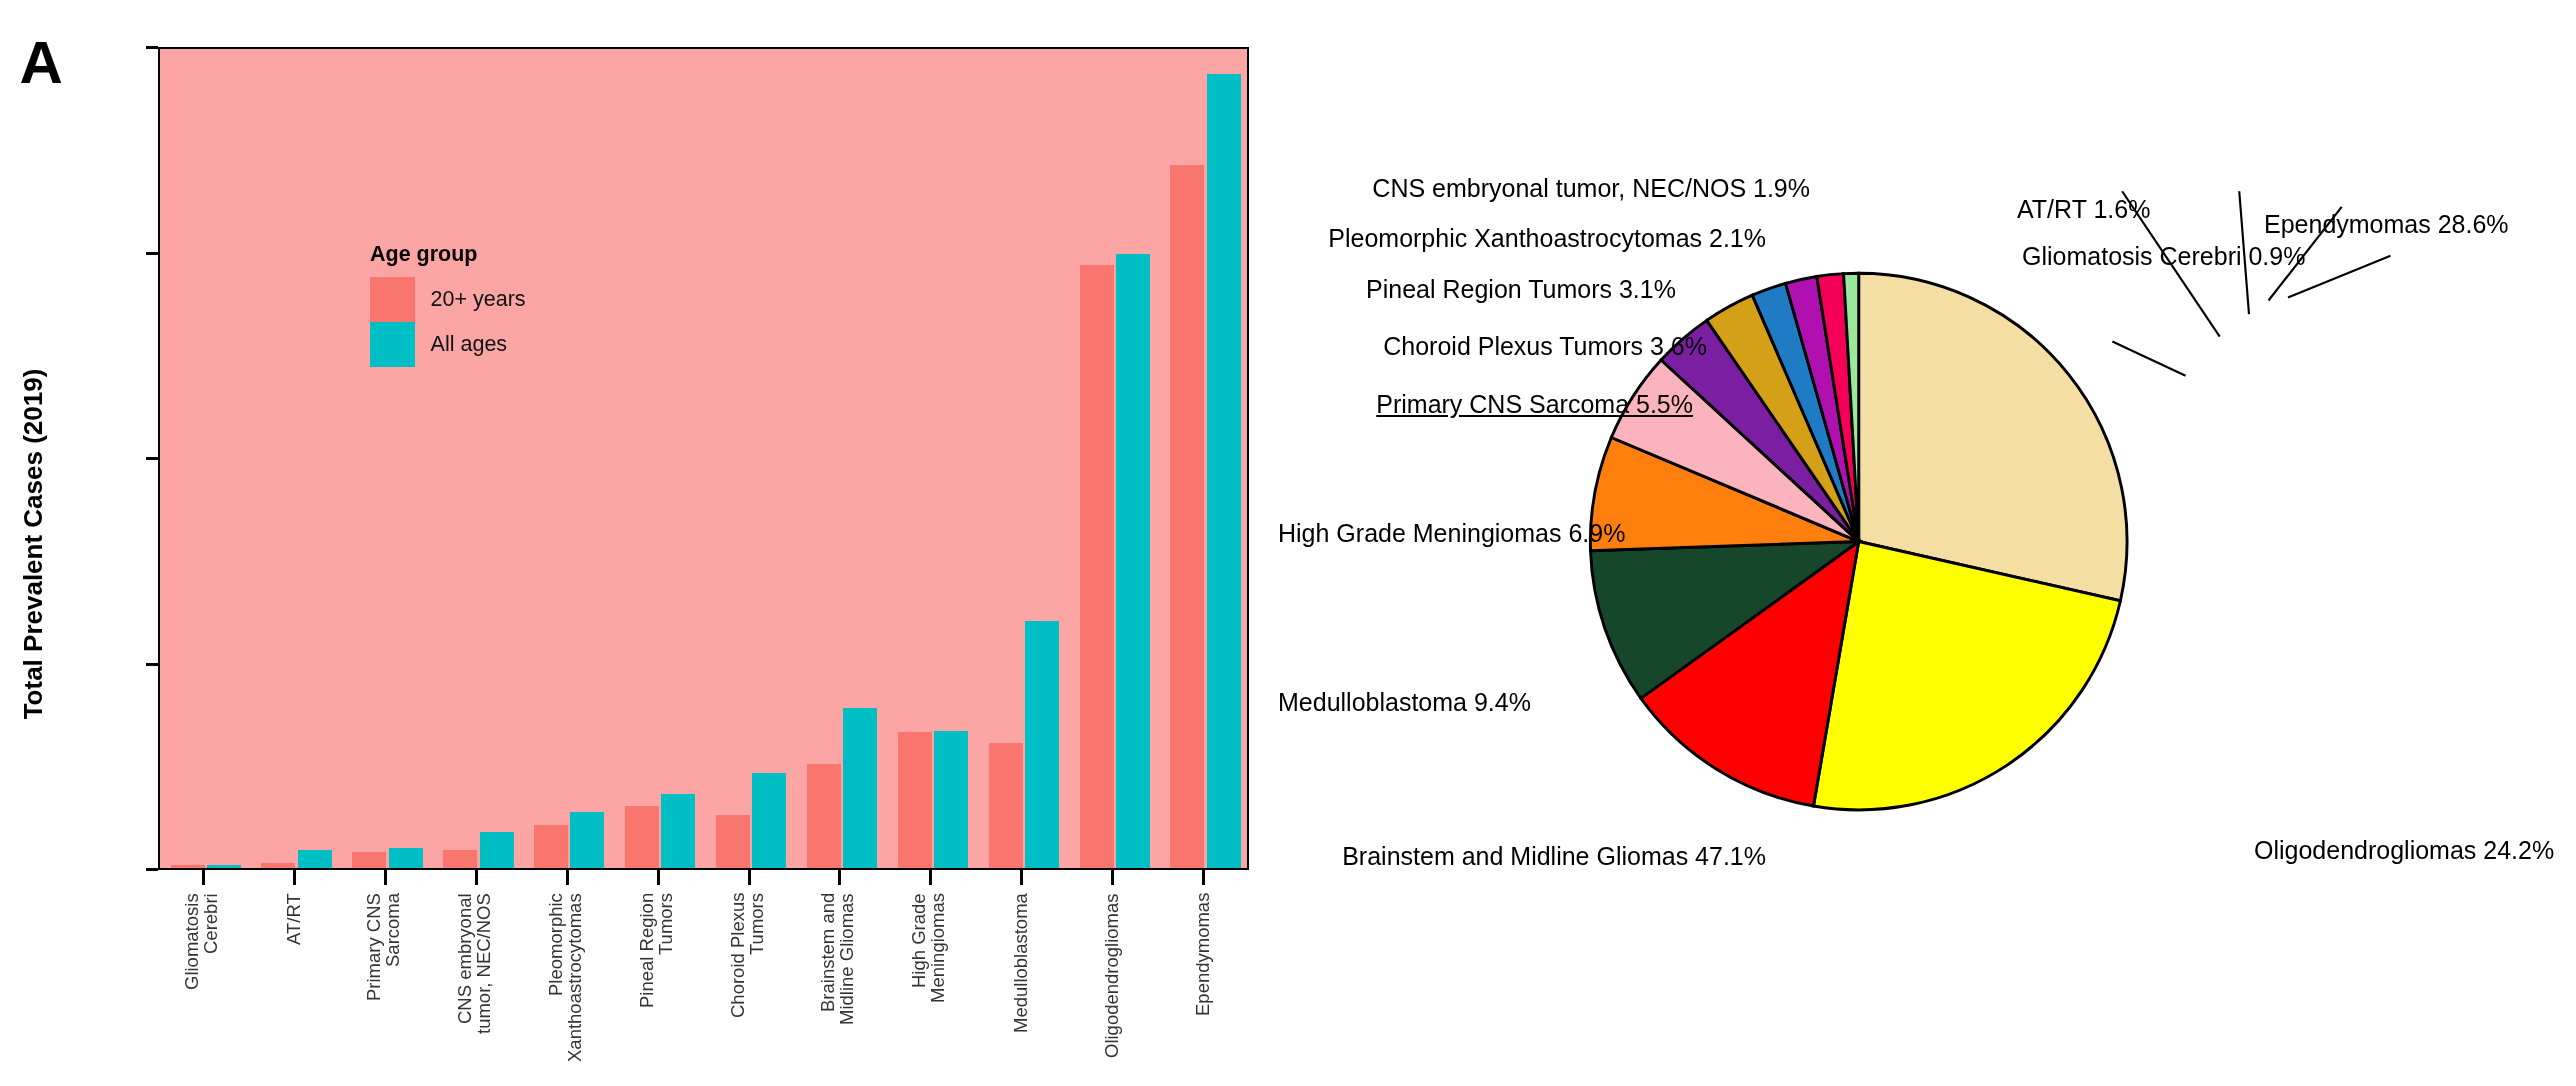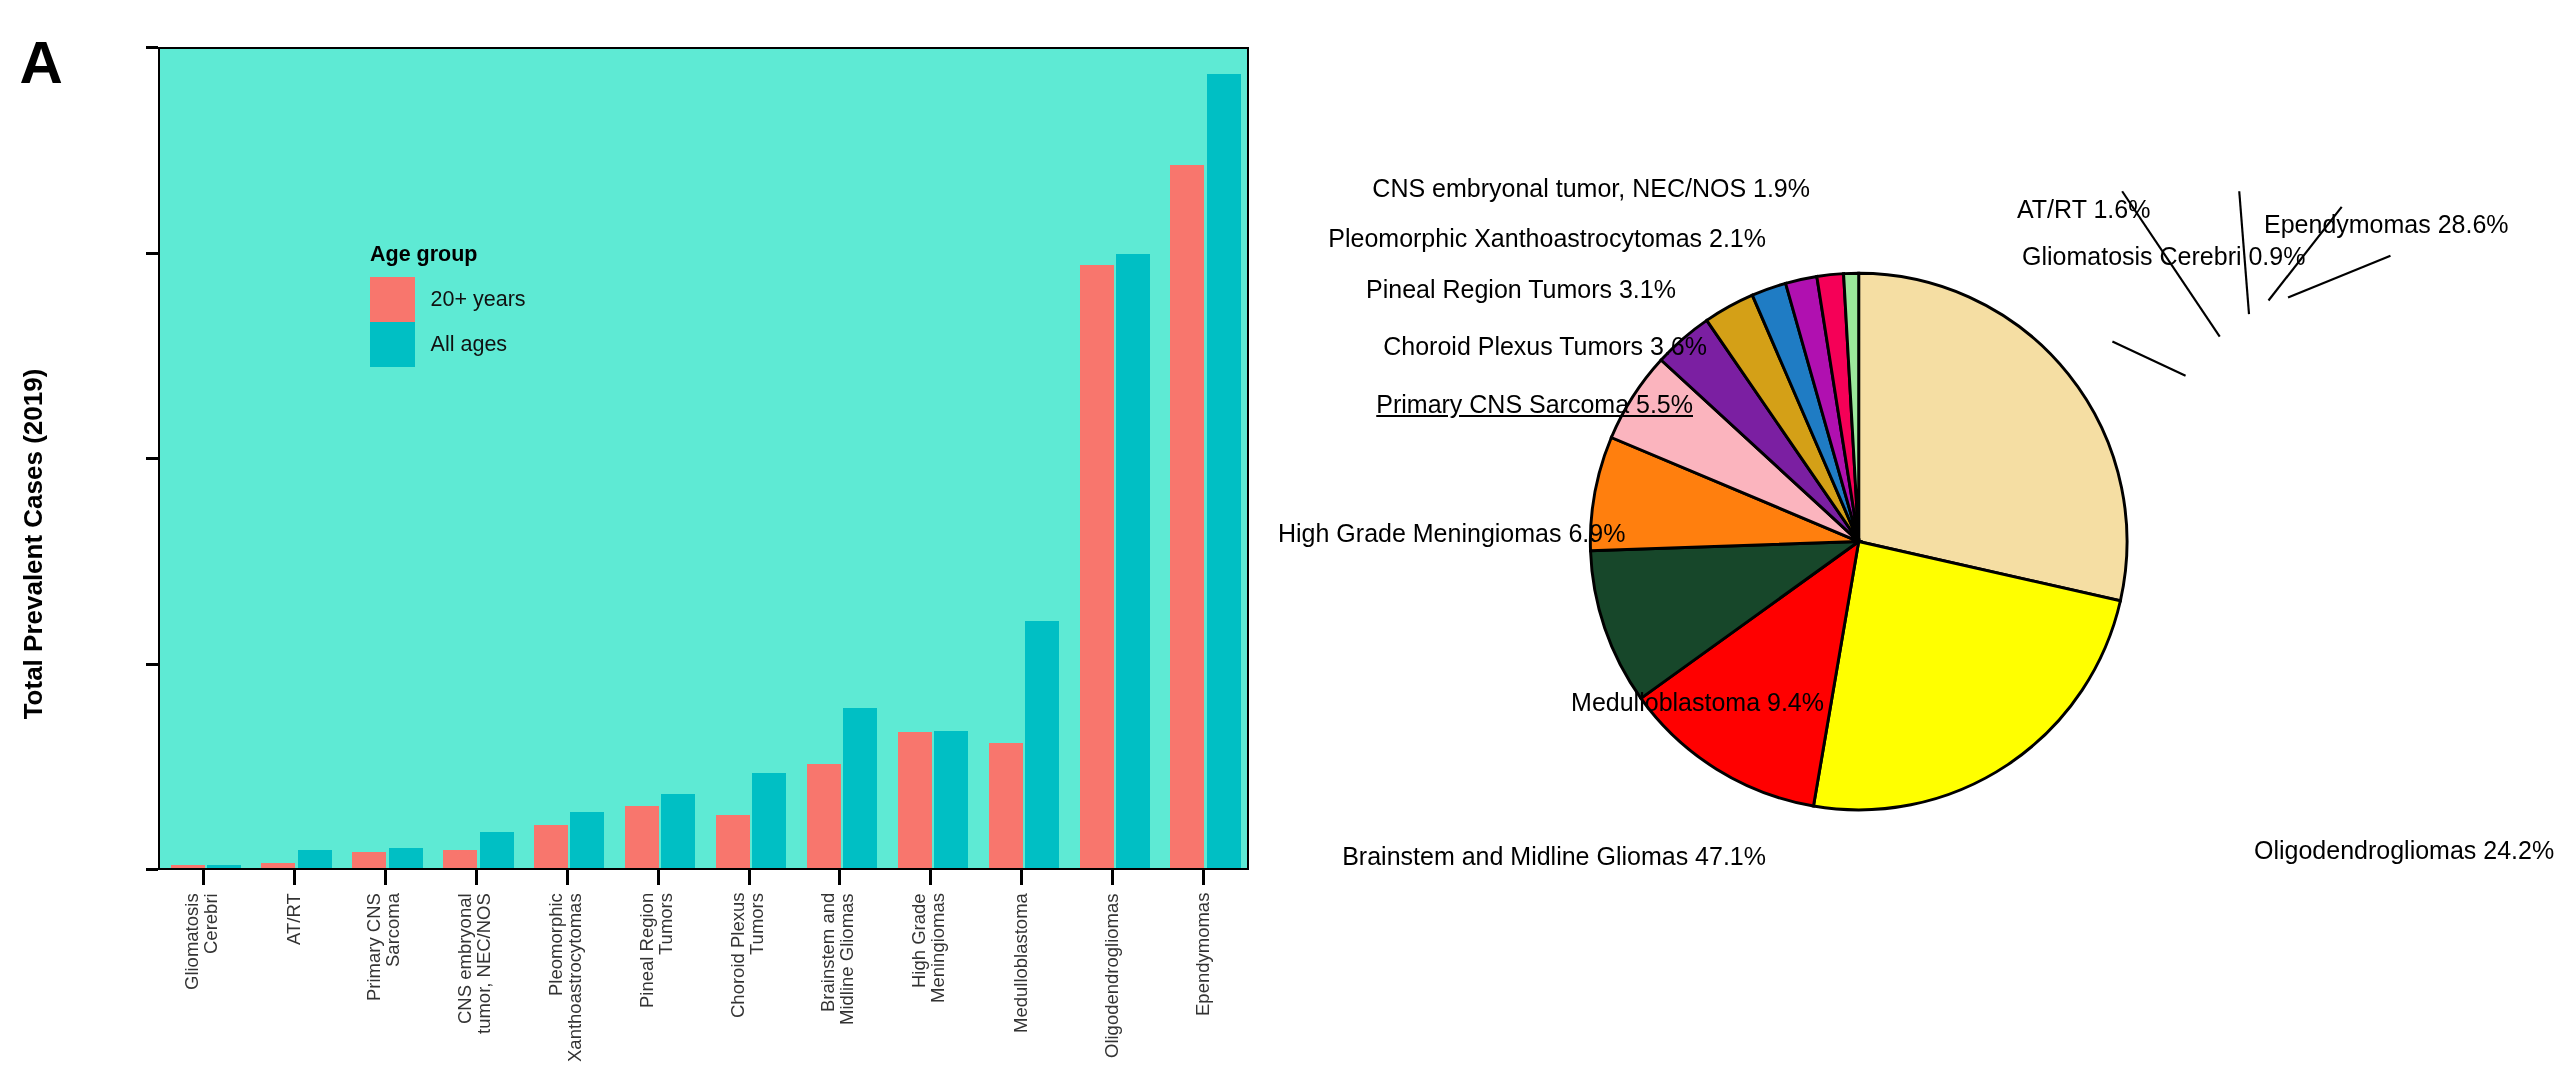--- a/index.html
+++ b/index.html
@@ -6,21 +6,21 @@
   body{width:2576px;height:1087px;position:relative;overflow:hidden;
        font-family:"Liberation Sans", sans-serif; color:#1a1a1a;}
 
   .panel-letter{position:absolute;font-weight:bold;font-size:60px;color:#000;line-height:1;}
   #panel-a-letter{left:19.5px;top:33px;}
 
   
   #panel-a{position:absolute;left:0;top:0;width:1278px;height:1087px;}
 
   #plot-frame{position:absolute;left:158px;top:47px;width:1091px;height:823px;
-              border:2.9px solid #000;box-sizing:border-box;background:#5eead4;}
+              border:2.9px solid #000;box-sizing:border-box;background:#fca5a5;}
   .ytick-mark{position:absolute;width:11.7px;height:2.9px;background:#000;}
 
   #y-axis-title{position:absolute;left:33px;top:50%;transform:translate(-50%,-50%) rotate(-90deg);
                 transform-origin:center center;font-size:26px;font-weight:bold;color:#000;
                 white-space:nowrap;}
 
   .bar{position:absolute;bottom:0;}
   .bar.c20{background:#F8766D;}
   .bar.call{background:#00BFC4;}
 
@@ -148,21 +148,21 @@
       <line x1="965" y1="345" x2="865" y2="196" stroke="#000" stroke-width="2.2"></line>
       <line x1="995" y1="322" x2="985" y2="196" stroke="#000" stroke-width="2.2"></line>
       <line x1="1015" y1="308" x2="1090" y2="212" stroke="#000" stroke-width="2.2"></line>
       <line x1="1035" y1="305" x2="1140" y2="262" stroke="#000" stroke-width="2.2"></line>
       <line x1="930" y1="385" x2="855" y2="350" stroke="#000" stroke-width="2.2"></line>
     </svg>
   <div id="pie-labels">
       <div class="pie-label" style="top: 210px; left: 986px;">Ependymomas 28.6%</div>
       <div class="pie-label" style="top: 836px; left: 976px;">Oligodendrogliomas 24.2%</div>
       <div class="pie-label" style="top: 842px; left: 0px; width: 488px; text-align: right;">Brainstem and Midline Gliomas 47.1%</div>
-      <div class="pie-label" style="top: 688px; left: 0px; width: 546px; text-align: right;">Medulloblastoma 9.4%</div>
+      <div class="pie-label" style="top: 688px; left: 0px; width: 546px; ">Medulloblastoma 9.4%</div>
       <div class="pie-label" style="top: 519px; left: 0px; width: 405px; ">High Grade Meningiomas 6.9%</div>
       <div class="pie-label" style="top: 390px; left: 0px; width: 415px; text-align: right; text-decoration: underline;">Primary CNS Sarcoma 5.5%</div>
       <div class="pie-label" style="top: 332px; left: 0px; width: 429px; text-align: right;">Choroid Plexus Tumors 3.6%</div>
       <div class="pie-label" style="top: 275px; left: 4px; width: 478px; text-align: center;">Pineal Region Tumors 3.1%</div>
       <div class="pie-label" style="top: 224px; left: 0px; width: 488px; text-align: right;">Pleomorphic Xanthoastrocytomas 2.1%</div>
       <div class="pie-label" style="top: 174px; left: 0px; width: 532px; text-align: right;">CNS embryonal tumor, NEC/NOS 1.9%</div>
       <div class="pie-label" style="top: 195px; left: 739px;">AT/RT 1.6%</div>
       <div class="pie-label" style="top: 242px; left: 744px;">Gliomatosis Cerebri 0.9%</div>
     </div>
 </div>

